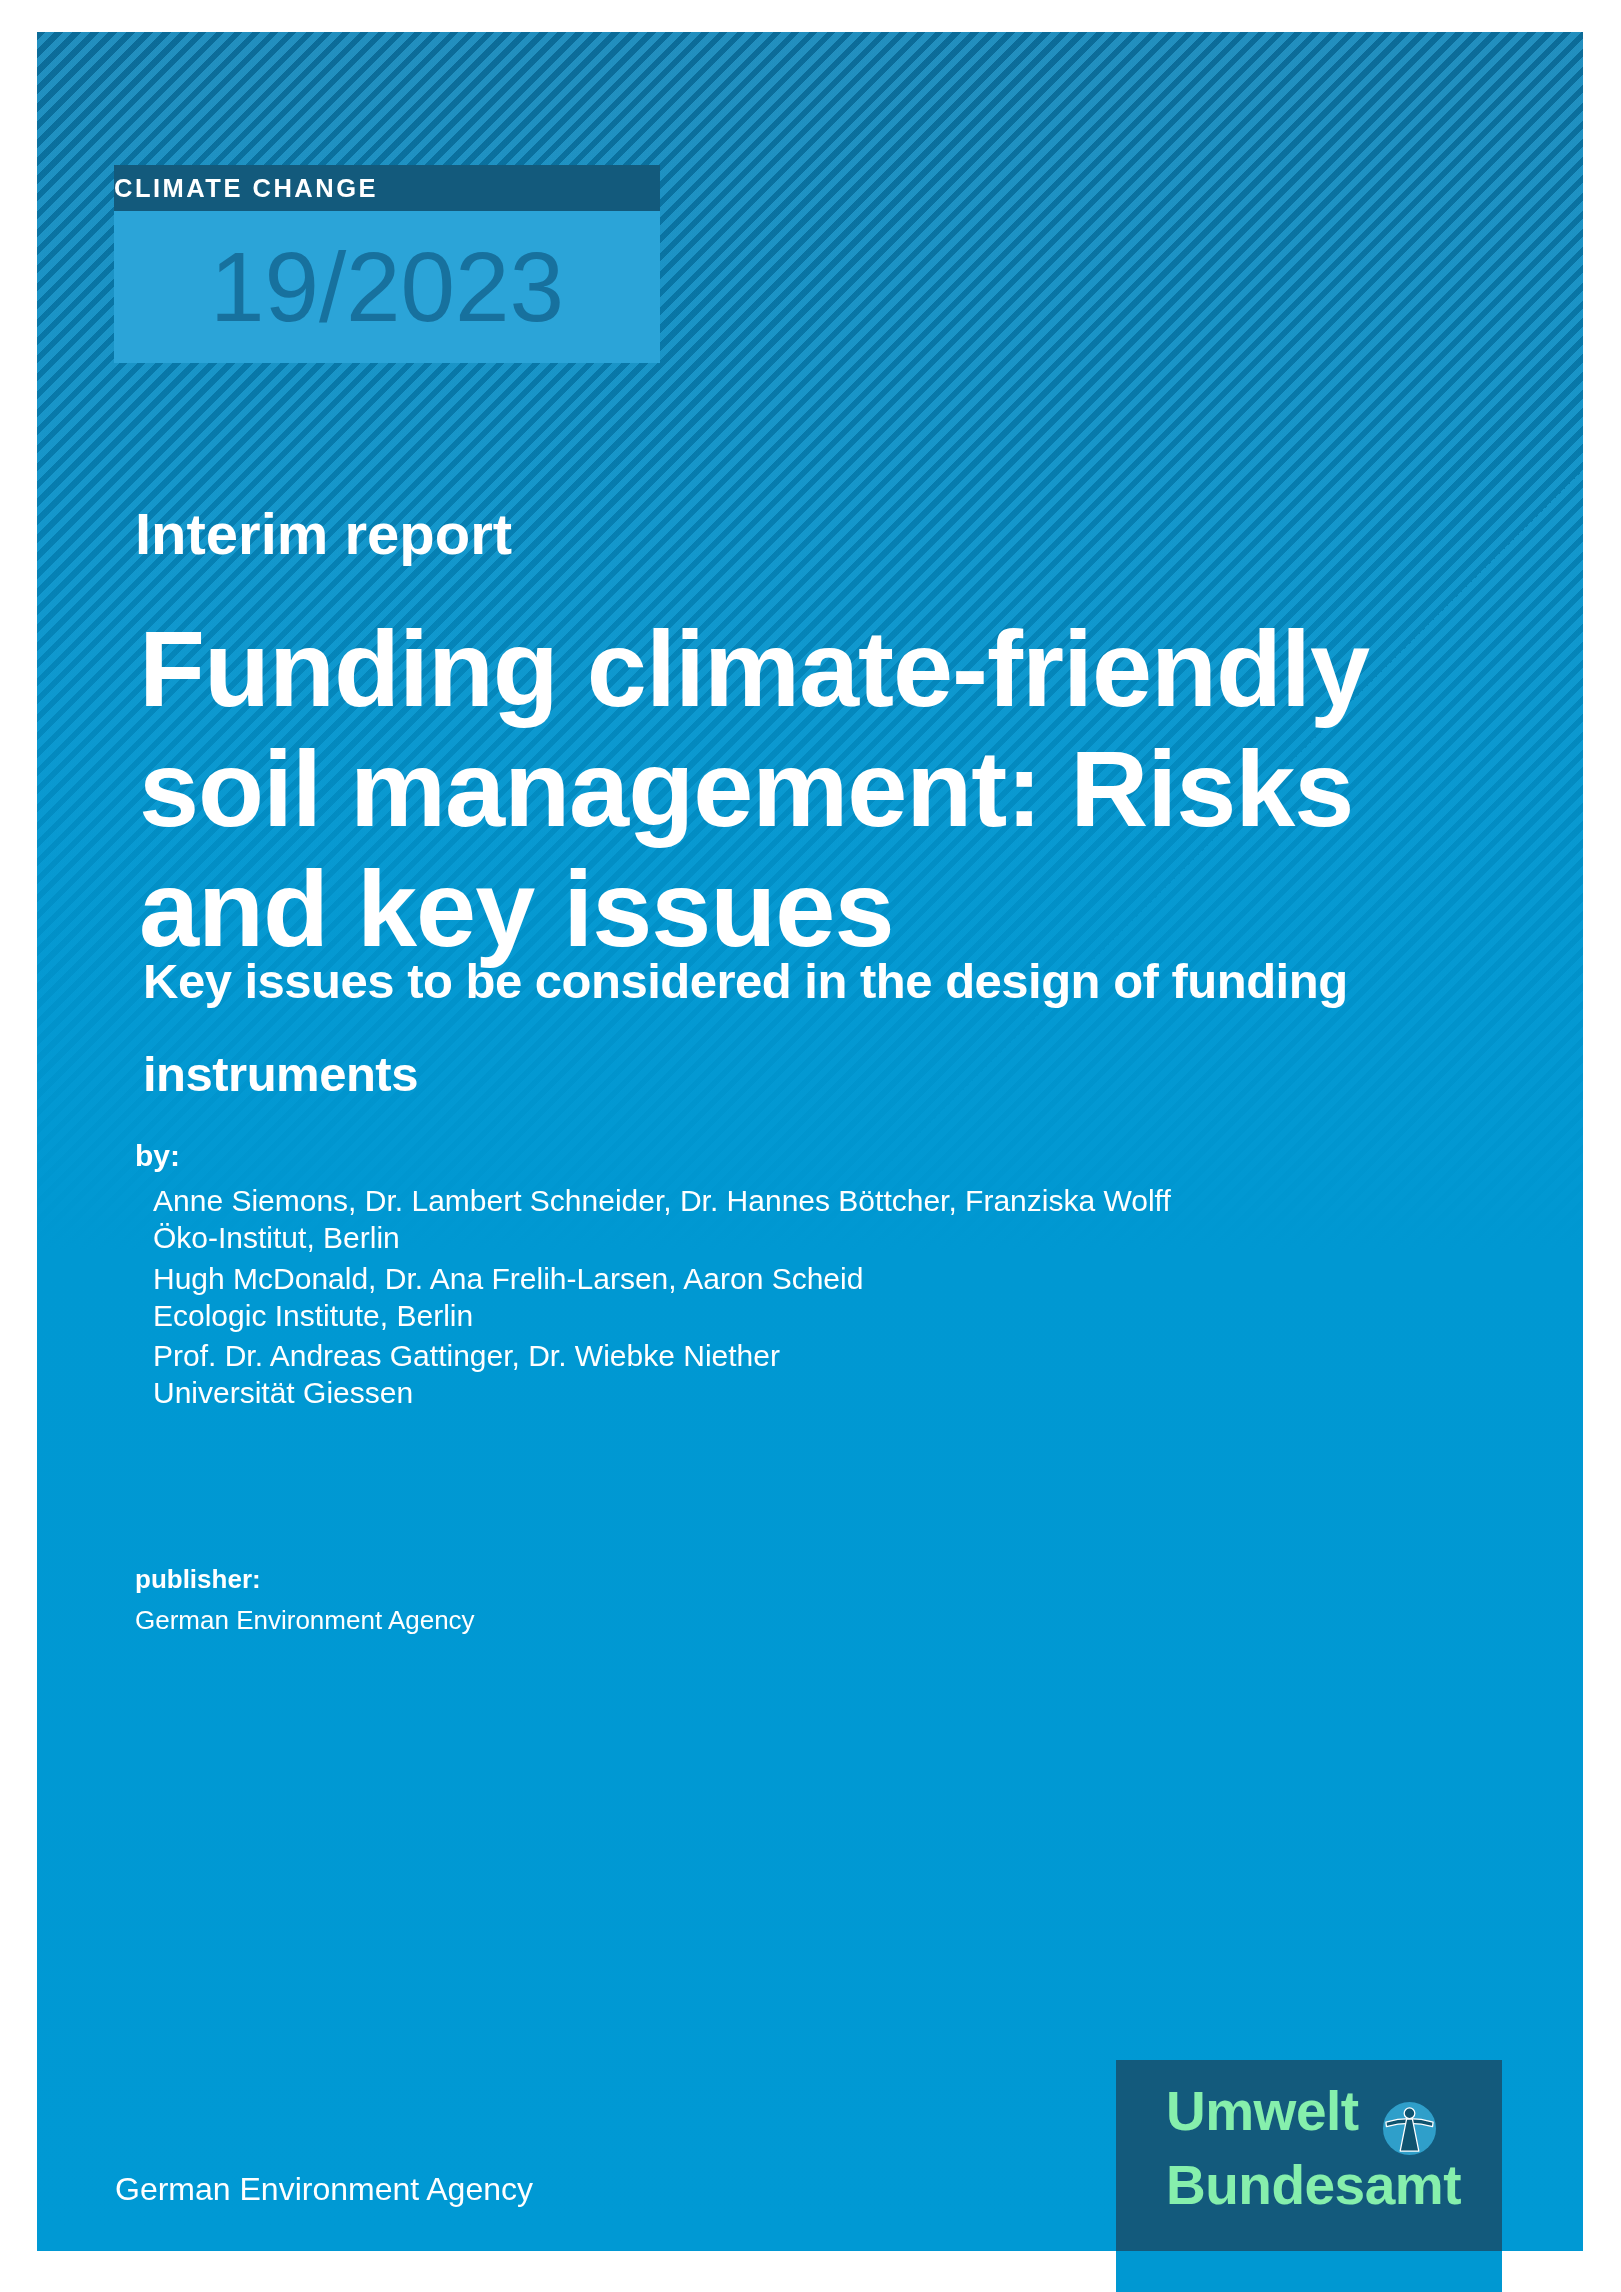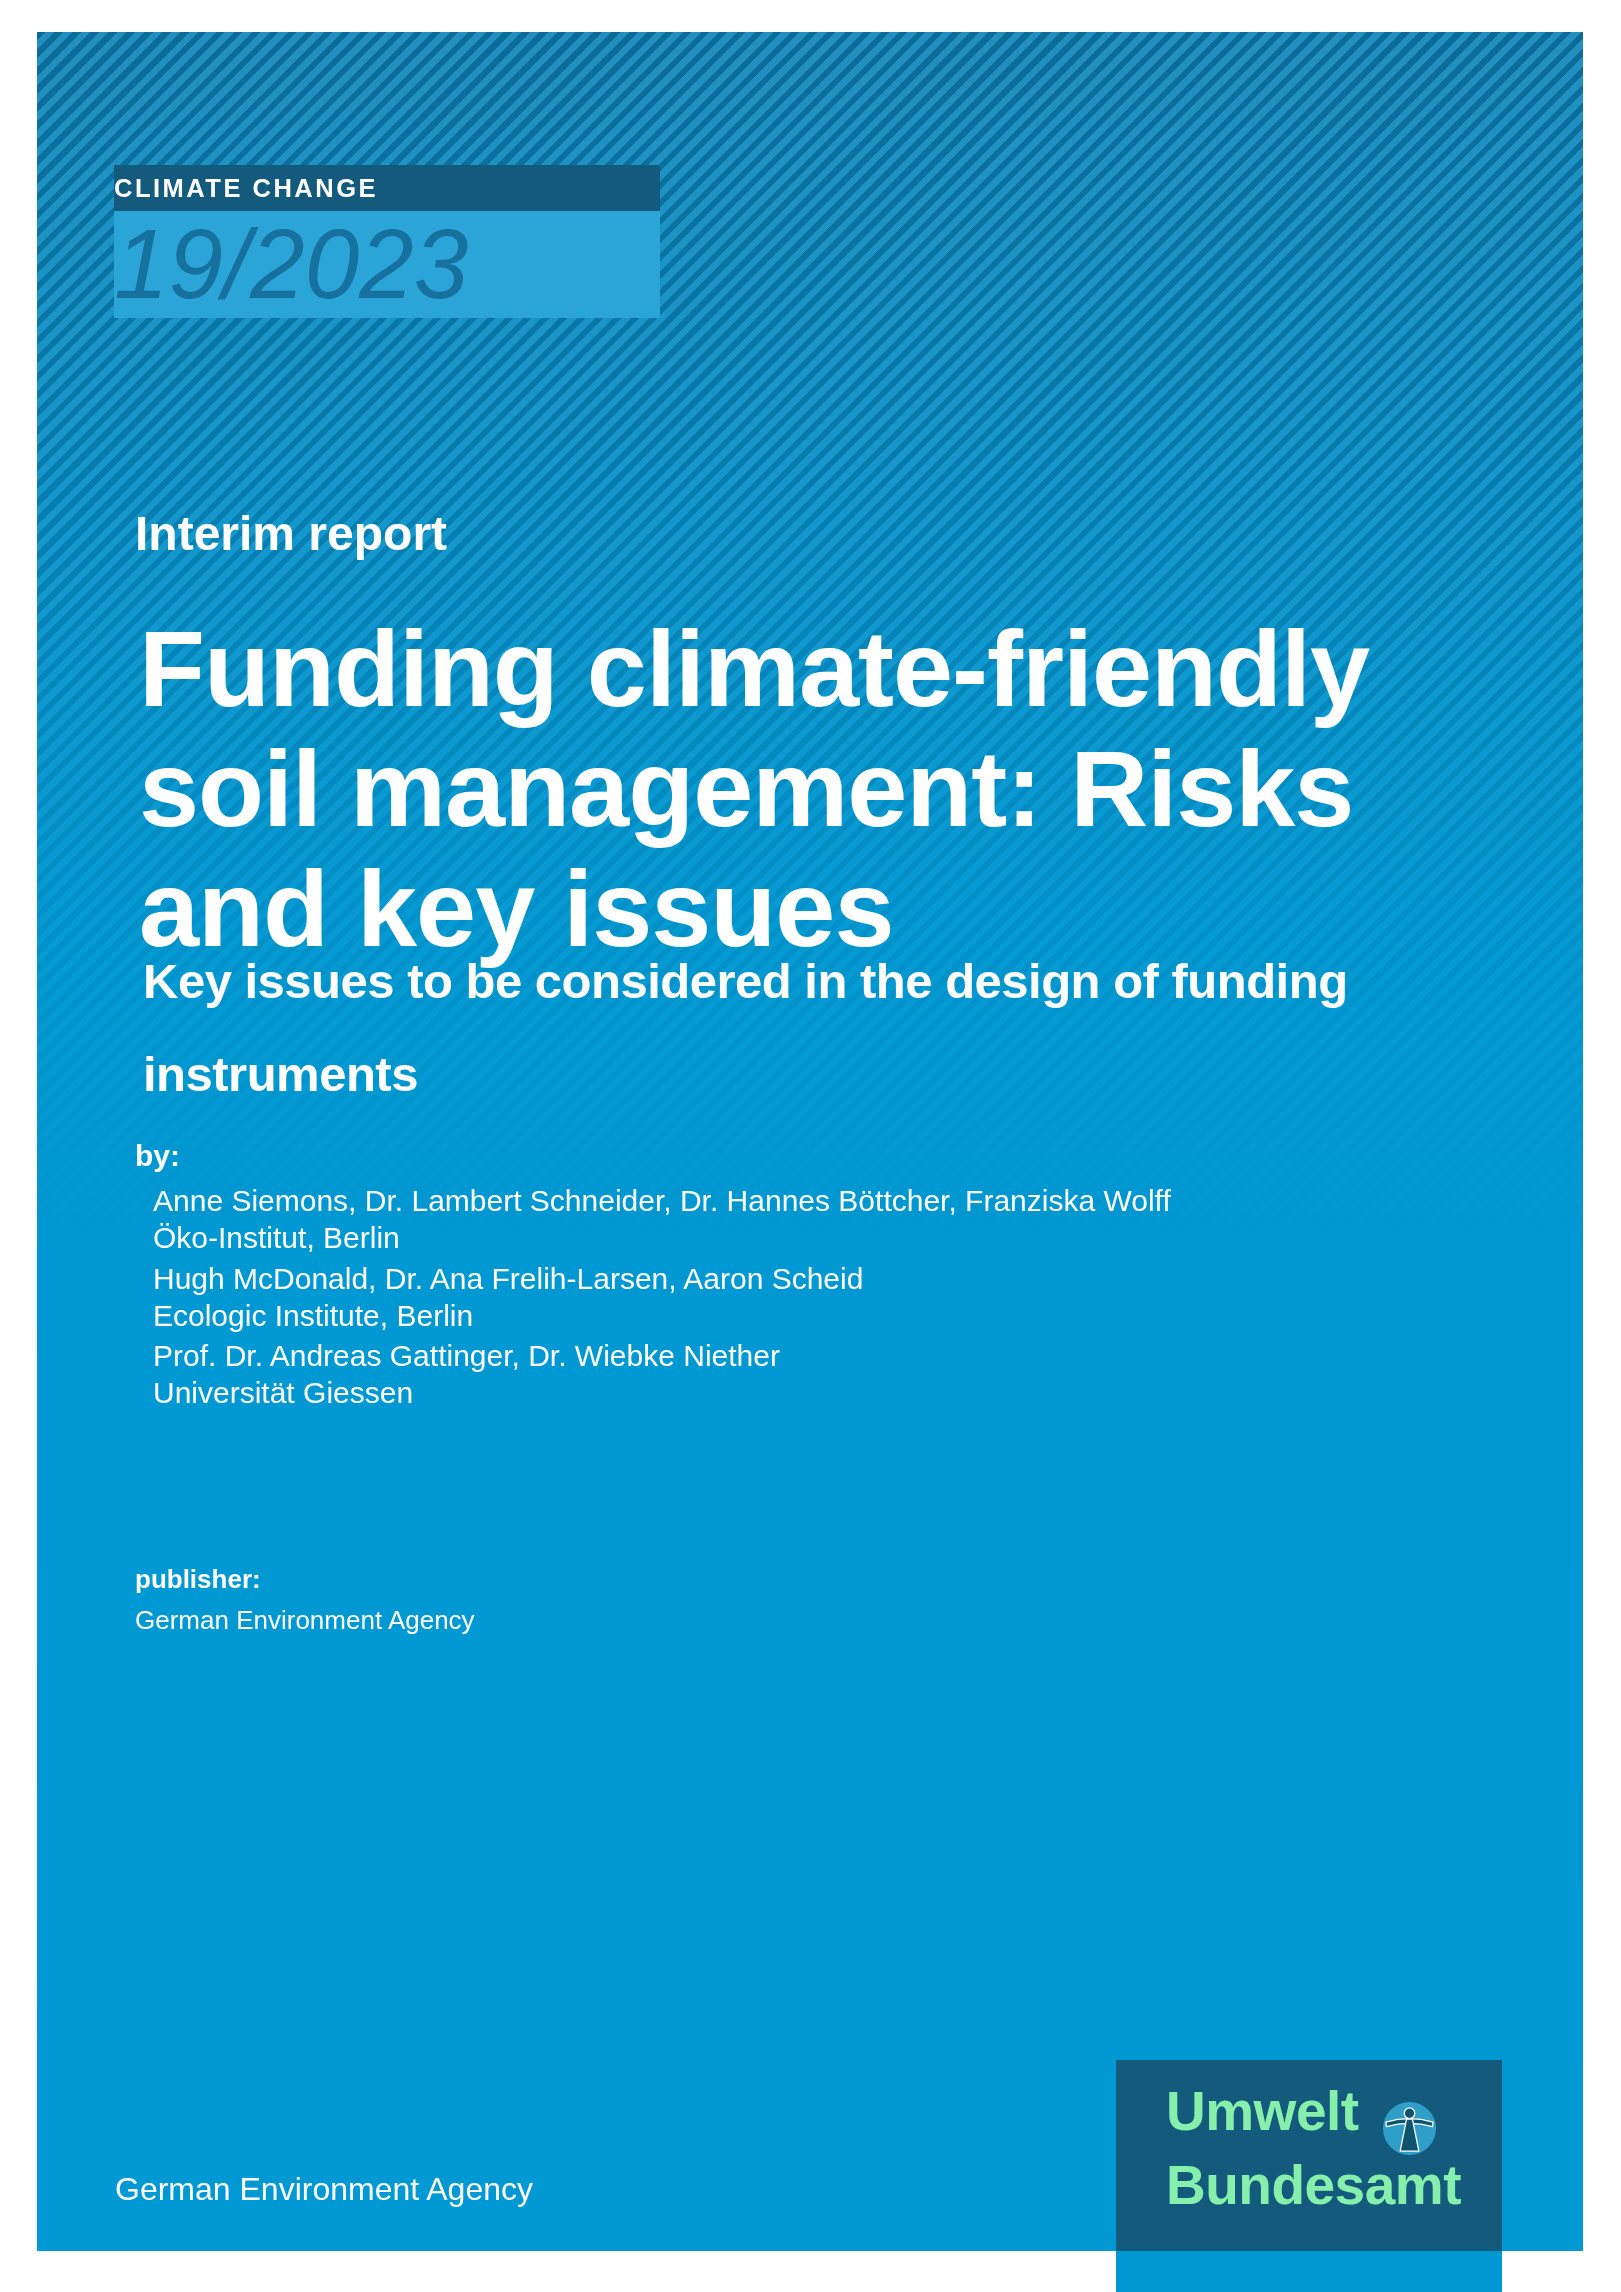--- a/index.html
+++ b/index.html
@@ -39,31 +39,31 @@
 
   
   .series-bar{
     left:77px;top:133px;width:546px;height:46px;
     background:var(--box-dark,#135a7c);
     color:#ffffff;
     font-size:25.5px;font-weight:700;letter-spacing:2.5px;
     display:flex;align-items:center;justify-content:flex-start;
   }
   .issue-box{
-    left:77px;top:179px;width:546px;height:107px;
+    left:77px;top:179px;width:546px;height:152px;
     background:var(--issue-box,#2ba4d8);
     color:var(--issue-text,#17719e);
     font-size:98px;font-weight:400;
-    display:flex;align-items:center;font-style:italic;
+    display:flex;align-items:center;justify-content:center;
   }
 
   
   .report-type{
     left:98px;top:478px;
-    color:#fff;font-size:48px;font-weight:700;line-height:47px;
+    color:#fff;font-size:58px;font-weight:700;line-height:47px;
   }
   .title{
     left:93px;top:568px;margin:9px;width:1431px;
     color:#fff;font-size:108px;font-weight:700;line-height:120px;
     letter-spacing:-1px;white-space:pre-line;
   }
   .subtitle{
     left:98px;top:895px;margin:8px;width:1402px;
     color:#fff;font-size:49px;font-weight:700;line-height:93px;
     letter-spacing:-0.5px;white-space:pre-line;

